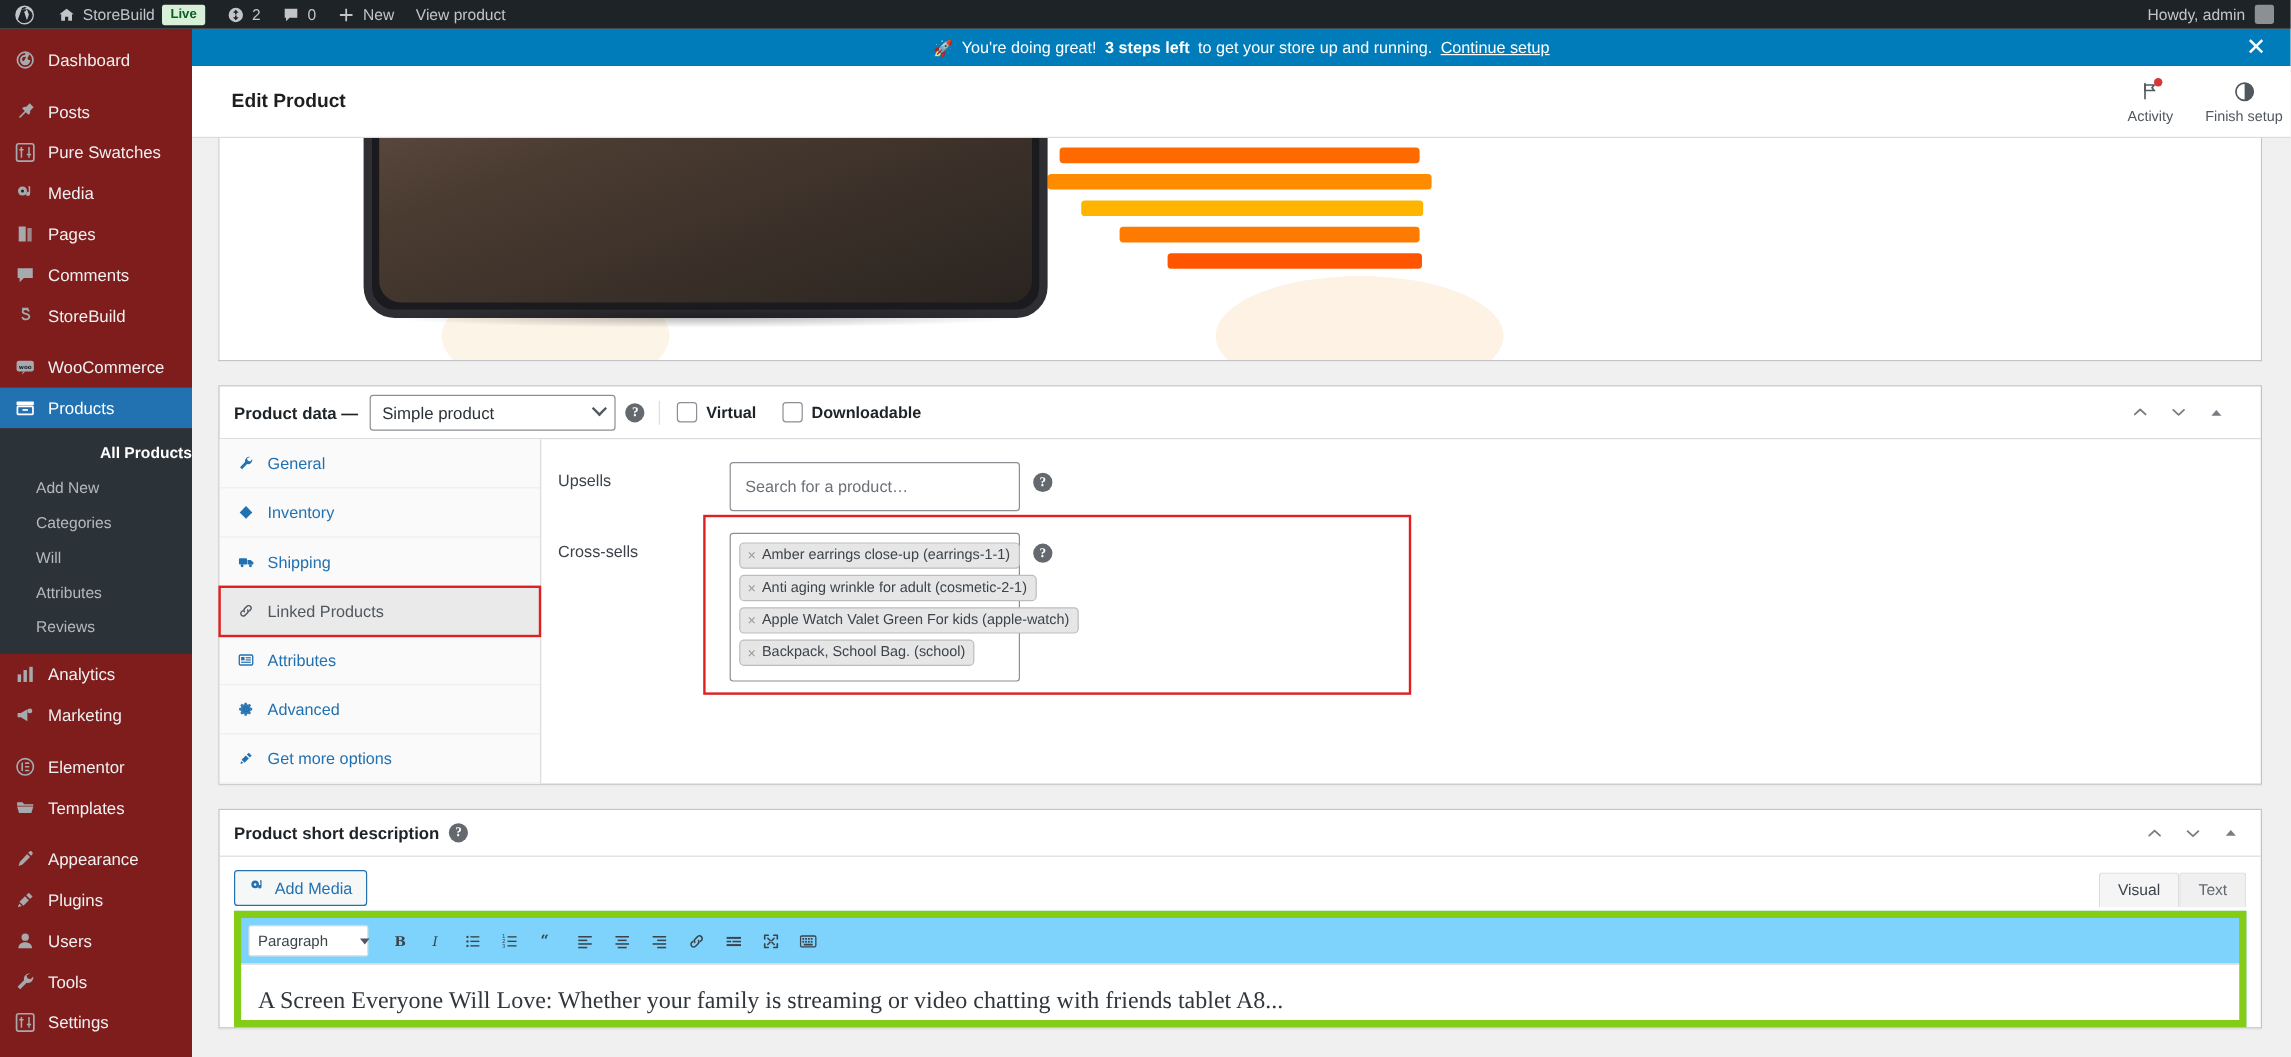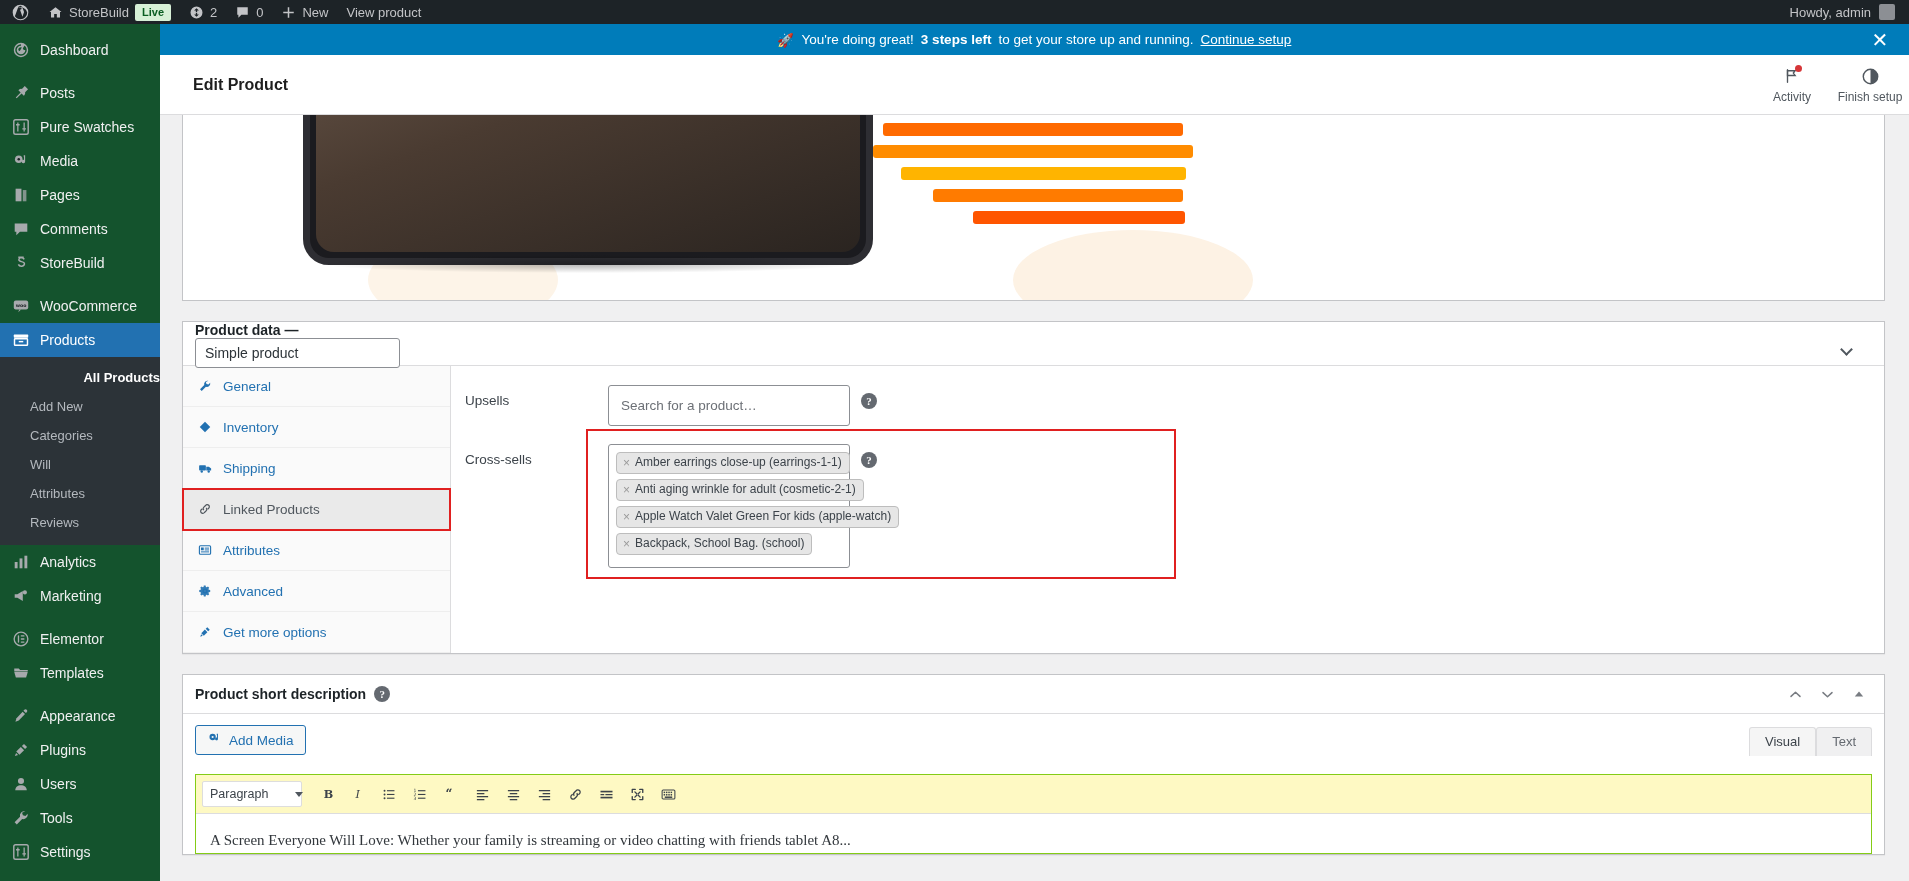--- a/index.html
+++ b/index.html
@@ -29,21 +29,21 @@
   }
   .ab-spacer { flex:1 1 auto; }
   .ab-right { padding-right:14px; display:flex; align-items:center; gap:8px; }
   .ab-avatar { width:16px; height:16px; border-radius:2px; background:#8c8f94; display:inline-block; }
   .ab-ico { display:inline-block; width:15px; height:15px; }
   .ab-ico svg { display:block; }
 
   
   #sidebar {
     position:absolute; top:24px; left:0; width:160px; height:857px;
-    background:#14532d; color:#f0f0f1; z-index:40;
+    background:#7f1d1d; color:#f0f0f1; z-index:40;
     font-size:14px;
   }
   .menu-gap { height:9px; }
   .menu-item {
     display:flex; align-items:center; gap:9px;
     height:34px; padding:0 0 0 11px; color:#f0f0f1;
     line-height:34px; white-space:nowrap;
   }
   .menu-item .mlabel { font-size:14px; }
   .menu-item.current { background:#2271b1; color:#fff; font-weight:400; }
@@ -136,21 +136,21 @@
   .s5 { left:790px; top:96px; width:212px; height:13px; background:#ff5500; }
   .blob1 { position:absolute; left:185px; top:120px; width:190px; height:90px; border-radius:50%; background:#fdf4e8; }
   .blob2 { position:absolute; left:830px; top:115px; width:240px; height:100px; border-radius:50%; background:#fdf2e4; }
   #wordcount-bar {
     height:26px; background:#f6f7f7; border-top:1px solid #dcdcde;
     display:flex; align-items:center; padding:0 12px; font-size:12px; color:#50575e;
   }
   #wordcount-bar .wc-spacer { flex:1 1 auto; }
 
   
-  #pd-head { display:flex; height:44px; padding:0 24px 0 12px; border-bottom:1px solid #dcdcde;flex-direction:column; }
+  #pd-head { display:flex; align-items:center; height:44px; padding:0 24px 0 12px; border-bottom:1px solid #dcdcde; }
   #pd-head .lbl { font-size:14px; font-weight:700; color:#1d2327; margin-right:10px; }
   #pd-select {
     appearance:none; -webkit-appearance:none;
     border:1px solid #8c8f94; border-radius:3px; background:#fff;
     height:30px; min-width:205px; padding:0 30px 0 9px;
     font-family:"Liberation Sans", sans-serif; font-size:14px; color:#2c3338;
   }
   .sel-wrap { position:relative; display:inline-block; }
   .sel-caret {
     position:absolute; right:9px; top:10px; width:9px; height:9px; pointer-events:none;
@@ -207,36 +207,36 @@
     display:inline-flex; align-items:center; gap:7px;
     border:1px solid #2271b1; border-radius:3px; background:#f6f7f7;
     color:#2271b1; font-size:13.5px; height:30px; padding:0 11px;
   }
   #editor-tabs { float:right; display:flex; gap:0; margin-top:2px; }
   .ed-tab {
     border:1px solid #dcdcde; border-bottom:none; background:#f0f0f1;
     color:#646970; font-size:13px; padding:6px 15px 7px 15px; border-radius:3px 3px 0 0;
   }
   .ed-tab.active { background:#f5f5f5; color:#3c434a; border-color:#dcdcde; }
-  #tb-wrap { clear:both; border:1px solid #84cc16; background:#fef9c3; margin-top:19px; }
+  #tb-wrap { clear:both; border:6px solid #84cc16; background:#7dd3fc; margin-top:4px; }
   #toolbar { display:flex; align-items:center; gap:3px; height:38px; padding:0 6px; }
   .tb-sel {
     appearance:none; -webkit-appearance:none;
     border:1px solid #ddd; background:#fff; border-radius:2px;
     height:26px; width:100px; padding:0 18px 0 7px; font-size:12.5px;
     color:#3c434a; font-family:"Liberation Sans", sans-serif; margin-right:8px;
   }
   .tb-sel-wrap { position:relative; }
   .tb-caret { position:absolute; right:7px; top:11px; width:0; height:0;
     border-left:4px solid transparent; border-right:4px solid transparent;
     border-top:5px solid #50575e; pointer-events:none; }
   .tb-btn { width:28px; height:28px; display:flex; align-items:center; justify-content:center; color:#3c434a; border-radius:2px; }
   .tb-btn svg { display:block; }
   #editor-canvas { background:#fff; border-top:1px solid #dcdcde; padding:14px 14px 0 14px; min-height:40px; }
-  #editor-canvas p { margin:0; font-family:"Liberation Serif", serif; font-size:15px; color:#32373c; line-height:1.6; }
+  #editor-canvas p { margin:0; font-family:"Liberation Serif", serif; font-size:20px; color:#32373c; line-height:1.6; }
 
   
   #right-rail { position:absolute; right:0; top:0; width:322px; height:100%; }
 </style>
 </head>
 <body>
 
 <div id="adminbar">
   <div class="ab-item ab-logo">
     <svg width="17" height="17" viewBox="0 0 20 20" fill="#c3c4c7">

